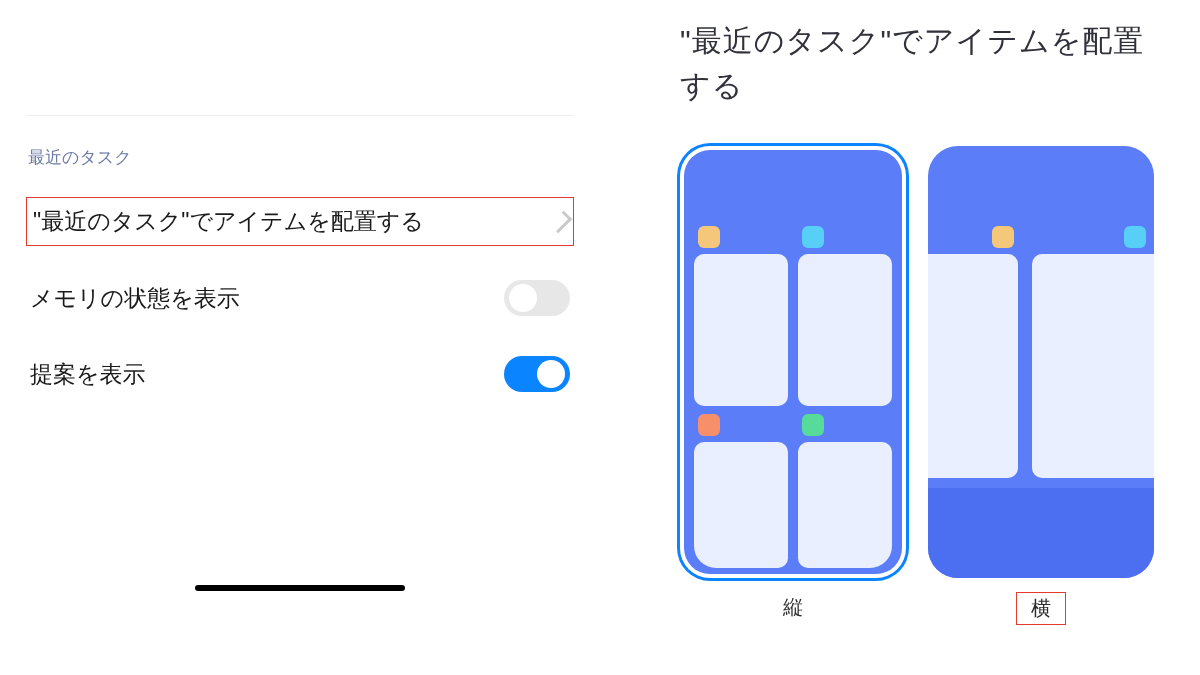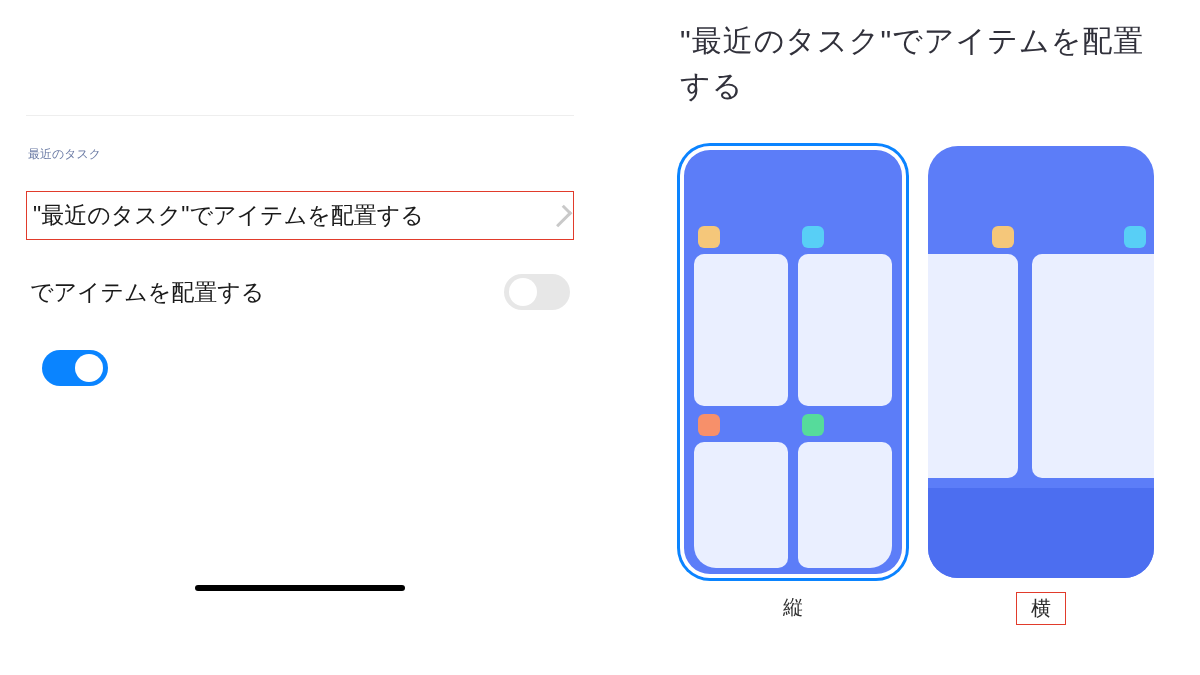--- a/index.html
+++ b/index.html
@@ -2,21 +2,21 @@
 <html><head>
 <meta charset="utf-8">
 <style>
   * { box-sizing: border-box; margin: 0; padding: 0; }
   html, body { width: 1200px; height: 675px; font-family: -apple-system, "Hiragino Sans", "Hiragino Kaku Gothic ProN", Meiryo, sans-serif; background: #fff; overflow: hidden; }
   .screen { display: flex; width: 1200px; height: 675px; }
 
   
   .left { width: 600px; padding: 0 26px 0 26px; position: relative; }
   .divider-top { height: 1px; background: #eee; margin: 115px 0 0 0; }
-  .section-header { font-size: 12px; color: #6a7aa4; font-weight: 400; margin: 30px 0 28px 2px; }
+  .section-header { font-size: 17px; color: #6a7aa4; font-weight: 400; margin: 30px 0 28px 2px; }
 
   .row { display: flex; align-items: center; padding: 0 4px; margin-bottom: 40px; position: relative; }
   .row .labels { flex: 1; }
   .row .title { font-size: 23px; color: #1a1a1a; font-weight: 500; letter-spacing: 0px; }
   .row .subtitle { font-size: 17px; color: #a9a9a9; font-weight: 400; margin-top: 6px; }
   .row .accessory { margin-left: 12px; display: flex; align-items: center; }
 
   .highlight-red { border: 1.5px solid #e13b2b; padding: 8px 6px 8px 6px; margin-bottom: 34px; }
 
   .chevron { width: 12px; height: 20px; border-top: 3px solid #c9c9c9; border-right: 3px solid #c9c9c9; transform: rotate(45deg); }
@@ -73,31 +73,34 @@
       <div class="labels">
         <div class="title">"最近のタスク"でアイテムを配置する</div>
       </div>
       <div class="accessory">
         <div class="chevron"></div>
       </div>
     </div>
 
     <div class="row">
       <div class="labels">
-        <div class="title">でアイテムを配置する</div>
+        <div class="title">メモリの状態を表示</div>
       </div>
       <div class="accessory">
         <div class="toggle off">
             <div class="knob"></div>
           </div>
       </div>
     </div>
 
 
     <div class="row">
+      <div class="labels">
+        <div class="title">提案を表示</div>
+      </div>
       <div class="accessory">
         <div class="toggle on">
             <div class="knob"></div>
           </div>
       </div>
     </div>
 
     <div class="gesture-bar"></div>
   </div>
 

